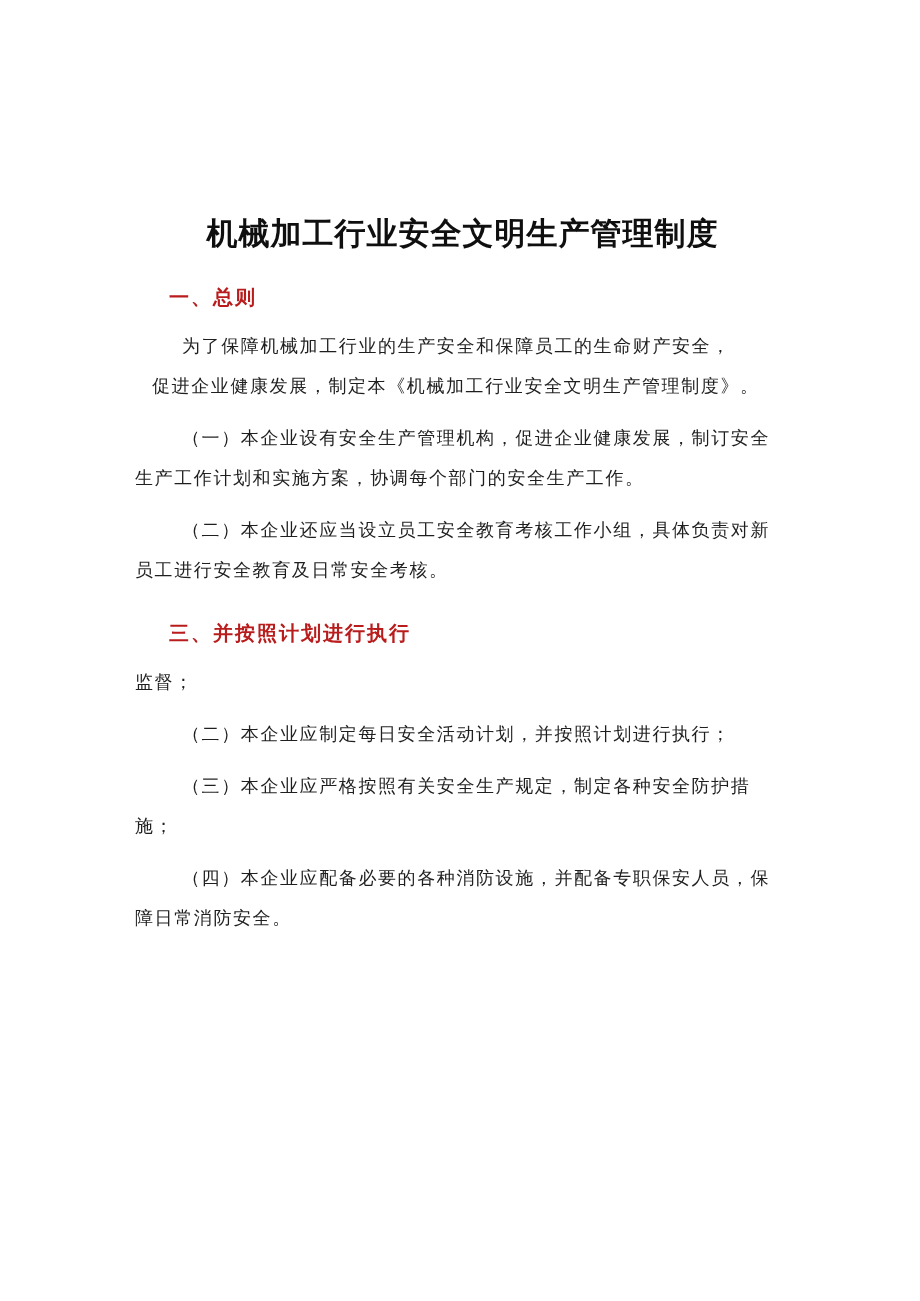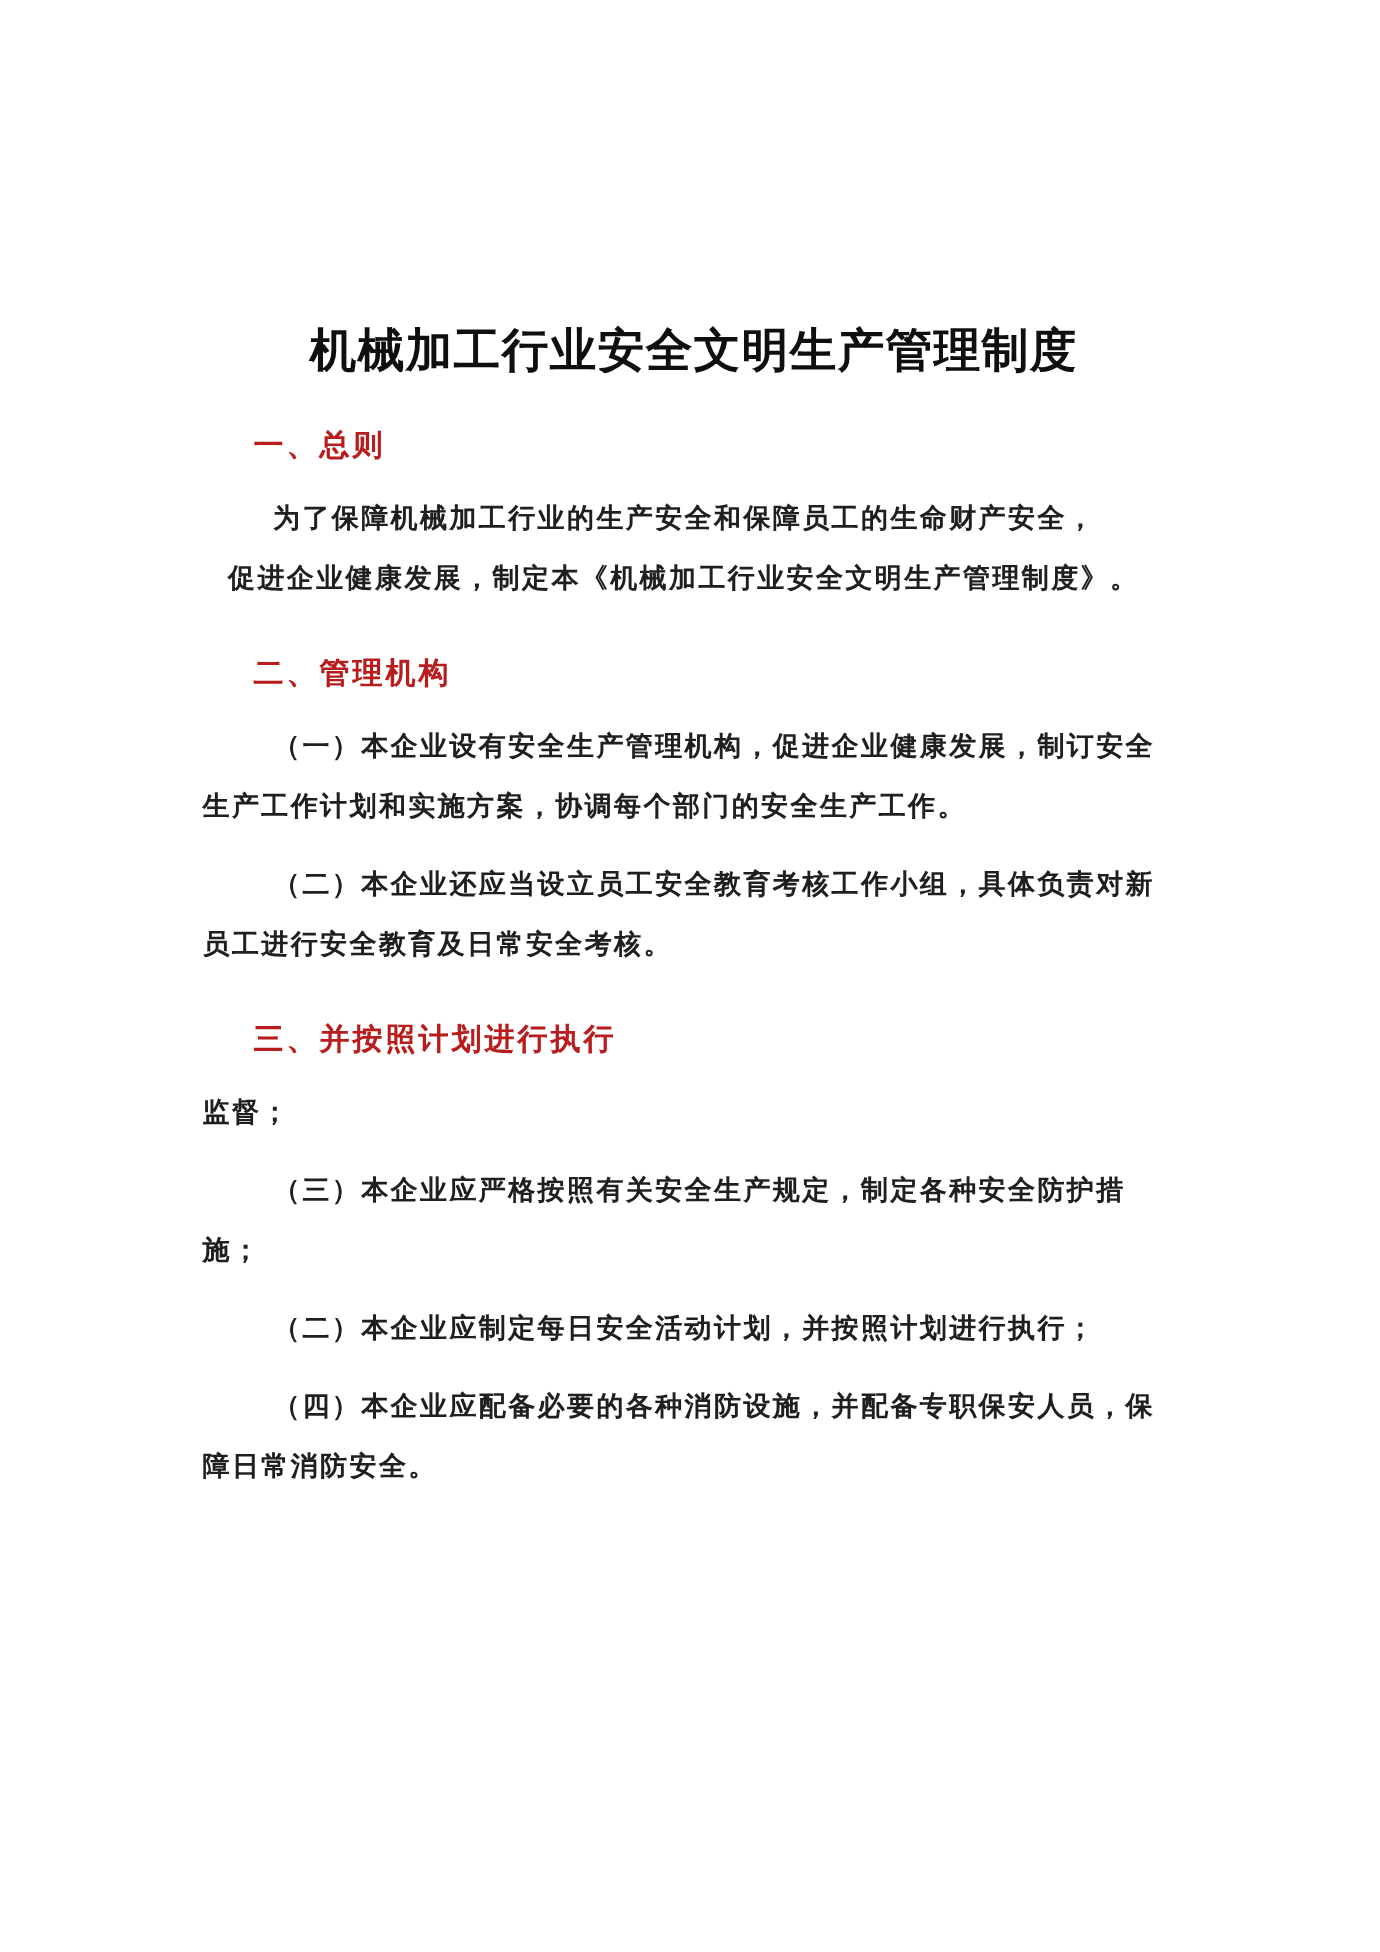--- a/index.html
+++ b/index.html
@@ -46,21 +46,20 @@
     margin: 0 0 12px 0;
     font-family: "DejaVu Serif", "Liberation Serif", serif;
     font-size: 18px;
     letter-spacing: 1.6px;
     color: #1f1f1f;
   }
   .para .line {
     display: block;
     line-height: 40px;
     white-space: nowrap;
-    font-weight: bold;
   }
   .para .line.first {
     padding-left: 47px;
   }
   
   .para-intro .line {
     padding-left: 17px;
   }
   .para-intro .line.first {
     padding-left: 47px;
@@ -74,45 +73,44 @@
 
     <h1 class="doc-title">机械加工行业安全文明生产管理制度</h1>
 
     <h2 class="section-heading">一、总则</h2>
 
     <p class="para para-intro">
       <span class="line first">为了保障机械加工行业的生产安全和保障员工的生命财产安全，</span>
       <span class="line">促进企业健康发展，制定本《机械加工行业安全文明生产管理制度》。</span>
     </p>
 
-    <h2 class="section-heading">二、管理机构</h2>
 
     <p class="para">
       <span class="line first">（一）本企业设有安全生产管理机构，促进企业健康发展，制订安全</span>
       <span class="line">生产工作计划和实施方案，协调每个部门的安全生产工作。</span>
     </p>
 
     <p class="para">
       <span class="line first">（二）本企业还应当设立员工安全教育考核工作小组，具体负责对新</span>
       <span class="line">员工进行安全教育及日常安全考核。</span>
     </p>
 
     <h2 class="section-heading">三、并按照计划进行执行</h2>
 
     <p class="para">
       <span class="line">监督；</span>
     </p>
 
     <p class="para">
-      <span class="line first">（三）本企业应严格按照有关安全生产规定，制定各种安全防护措</span>
-      <span class="line">施；</span>
+      <span class="line first">（二）本企业应制定每日安全活动计划，并按照计划进行执行；</span>
     </p>
 
     <p class="para">
-      <span class="line first">（二）本企业应制定每日安全活动计划，并按照计划进行执行；</span>
+      <span class="line first">（三）本企业应严格按照有关安全生产规定，制定各种安全防护措</span>
+      <span class="line">施；</span>
     </p>
 
     <p class="para">
       <span class="line first">（四）本企业应配备必要的各种消防设施，并配备专职保安人员，保</span>
       <span class="line">障日常消防安全。</span>
     </p>
 
   </div>
 </div>
 

